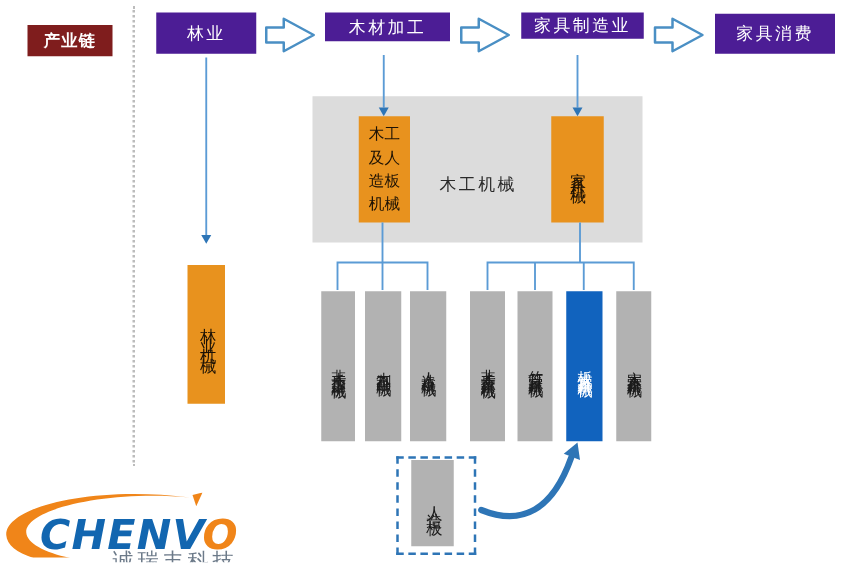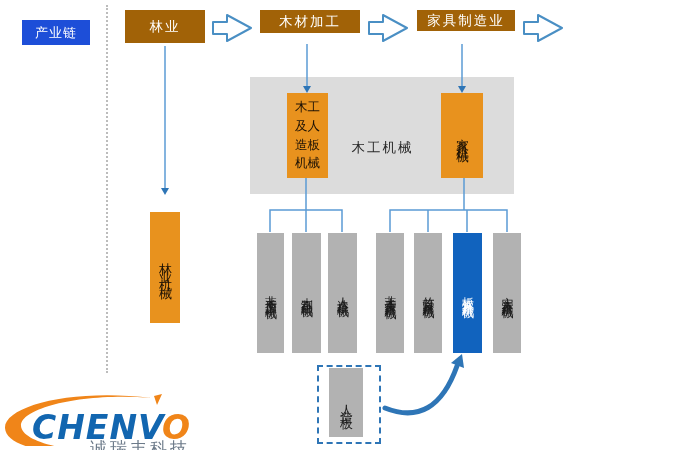--- a/index.html
+++ b/index.html
@@ -1,21 +1,21 @@
 <!DOCTYPE html>
 <html><head>
 <meta charset="utf-8">
 <style>
   html,body{margin:0;padding:0;background:#fff;}
   #stage{position:relative;width:690px;height:450px;background:#ffffff;overflow:hidden;
          font-family:"DejaVu Sans","Liberation Sans",sans-serif;}
   .abs{position:absolute;}
   .flexc{display:flex;align-items:center;justify-content:center;}
-  .orange-label{background:#1d4ed8;color:#ffffff;font-size:13px;font-weight:normal;letter-spacing:1px;}
-  .chain-node{background:#a16207;color:#ffffff;font-size:13.5px;letter-spacing:2px;
+  .orange-label{background:#7f1d1d;color:#ffffff;font-size:13px;font-weight:bold;letter-spacing:1px;}
+  .chain-node{background:#4c1d95;color:#ffffff;font-size:13.5px;letter-spacing:2px;
               font-family:"DejaVu Serif","Liberation Serif",serif;}
   .panel{background:#DCDCDC;}
   .orange-box{background:#E8921E;color:#1d1205;font-family:"DejaVu Serif","Liberation Serif",serif;}
   .gray-box{background:#B2B2B2;color:#1b1b1b;font-family:"DejaVu Serif","Liberation Serif",serif;}
   .blue-box{background:#1163BE;color:#ffffff;font-family:"DejaVu Serif","Liberation Serif",serif;}
   .vtext{writing-mode:vertical-rl;text-orientation:upright;}
   .pre{white-space:pre-line;text-align:center;}
   .dotted-sep{border-left:2px dotted #bcbcbc;width:0;}
   .panel-title{color:#2a2a2a;font-size:13.5px;letter-spacing:2px;
                font-family:"DejaVu Serif","Liberation Serif",serif;}
@@ -30,20 +30,21 @@
 
 <div id="stage">
 
   <div class="abs flexc orange-label" style="left:22px;top:20px;width:68px;height:25px;">产业链</div>
 
   <div class="abs dotted-sep" style="left:106px;top:5px;height:368px;"></div>
 
   <div class="abs flexc chain-node" style="left:125px;top:10px;width:80px;height:33px;">林业</div>
   <div class="abs flexc chain-node" style="left:260px;top:10px;width:100px;height:23px;">木材加工</div>
   <div class="abs flexc chain-node" style="left:417px;top:10px;width:98px;height:21px;">家具制造业</div>
+  <div class="abs flexc chain-node" style="left:572px;top:11px;width:96px;height:32px;">家具消费</div>
 
   <div class="abs panel" style="left:250px;top:77px;width:264px;height:117px;"></div>
   <div class="abs flexc orange-box pre" style="left:287px;top:93px;width:41px;height:85px;font-size:12.5px;line-height:1.5;">木工
 及人
 造板
 机械</div>
   <div class="abs flexc panel-title" style="left:340px;top:139px;width:85px;height:18px;">木工机械</div>
   <div class="abs flexc orange-box vtext" style="left:441px;top:93px;width:42px;height:85px;font-size:12.5px;letter-spacing:4px;">家具机械</div>
 
   <div class="abs flexc orange-box vtext" style="left:150px;top:212px;width:30px;height:111px;font-size:13px;letter-spacing:8px;">林业机械</div>

